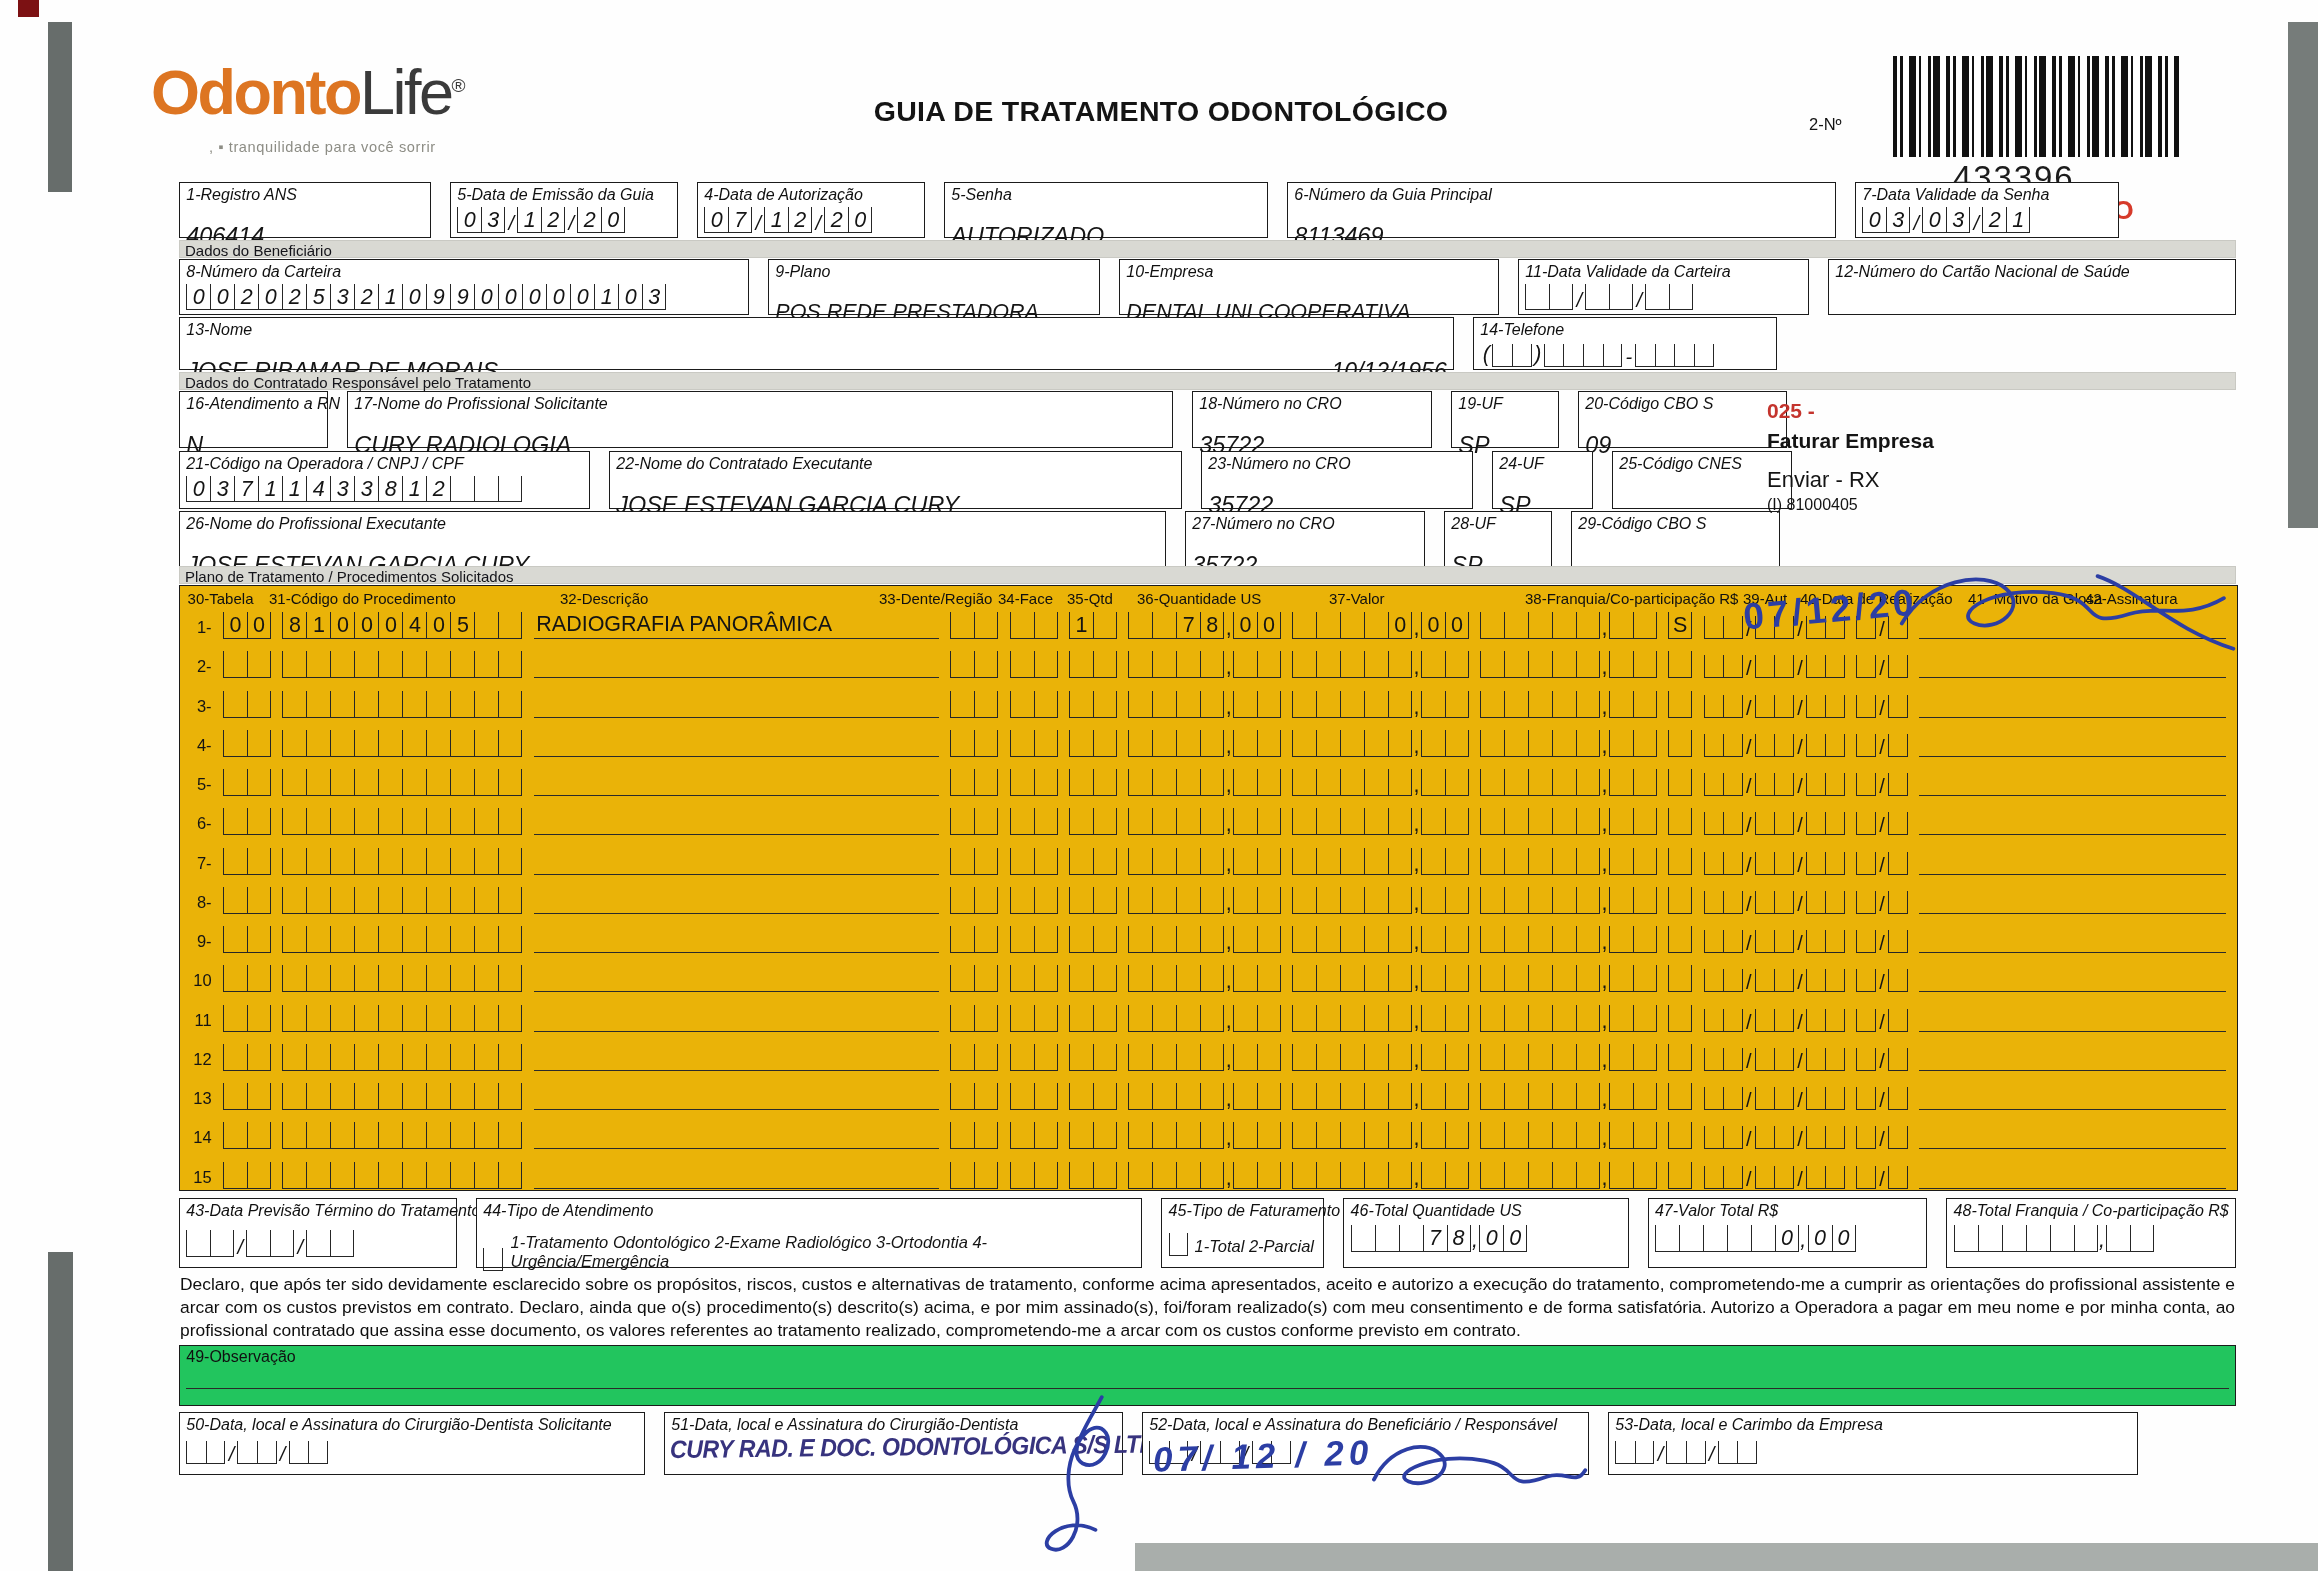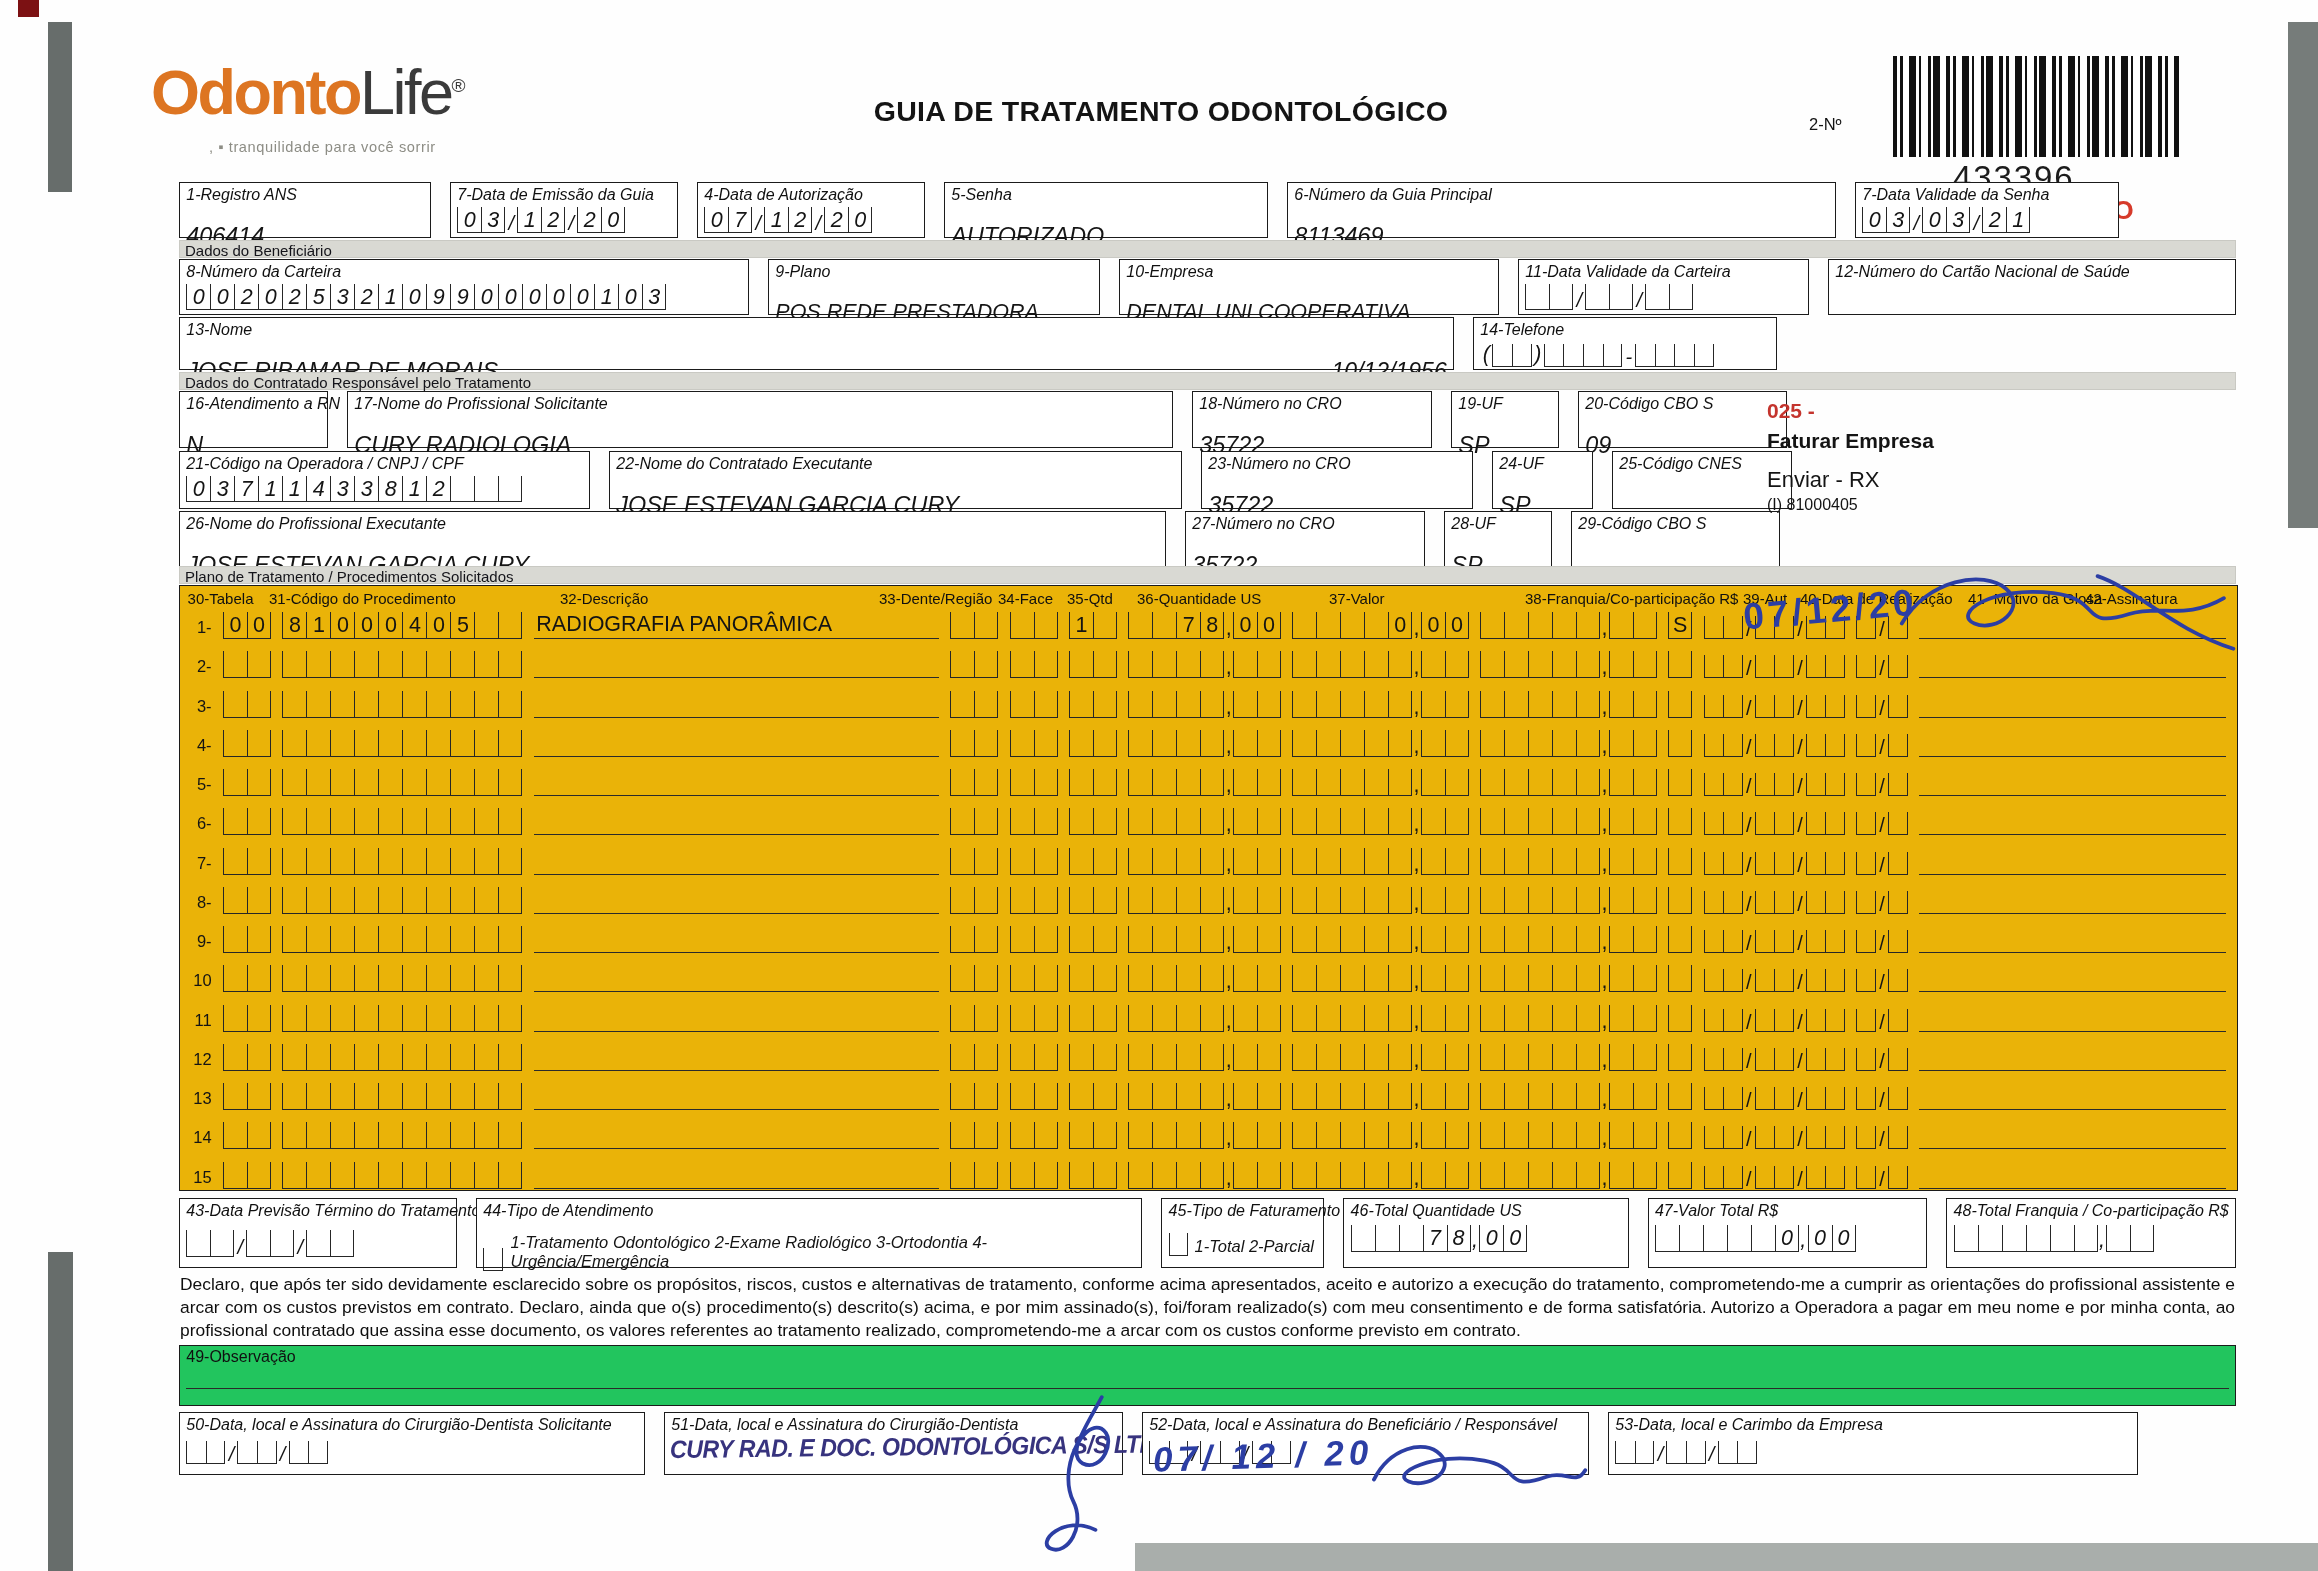--- a/index.html
+++ b/index.html
@@ -88,21 +88,21 @@
   <div class="barcode"></div>
   <div class="guianum">433396</div>
   <div class="intercambio">INTERCÂMBIO</div>
 
   <div class="row" style="top:182px;height:56px;">
     <div class="fbox" style="width:252px;">
       <div class="flabel">1-Registro ANS</div>
       <div class="fval">406414</div>
     </div>
     <div class="fbox" style="width:228px;">
-      <div class="flabel">7-Data de Emissão da Guia</div>
+      <div class="flabel">5-Data de Emissão da Guia</div>
       <div class="combwrap">
           <span class="comb">
             <span class="cc">0</span>
             <span class="cc">3</span>
           </span>
           <span class="slash">/</span>
           <span class="comb">
             <span class="cc">1</span>
             <span class="cc">2</span>
           </span>

